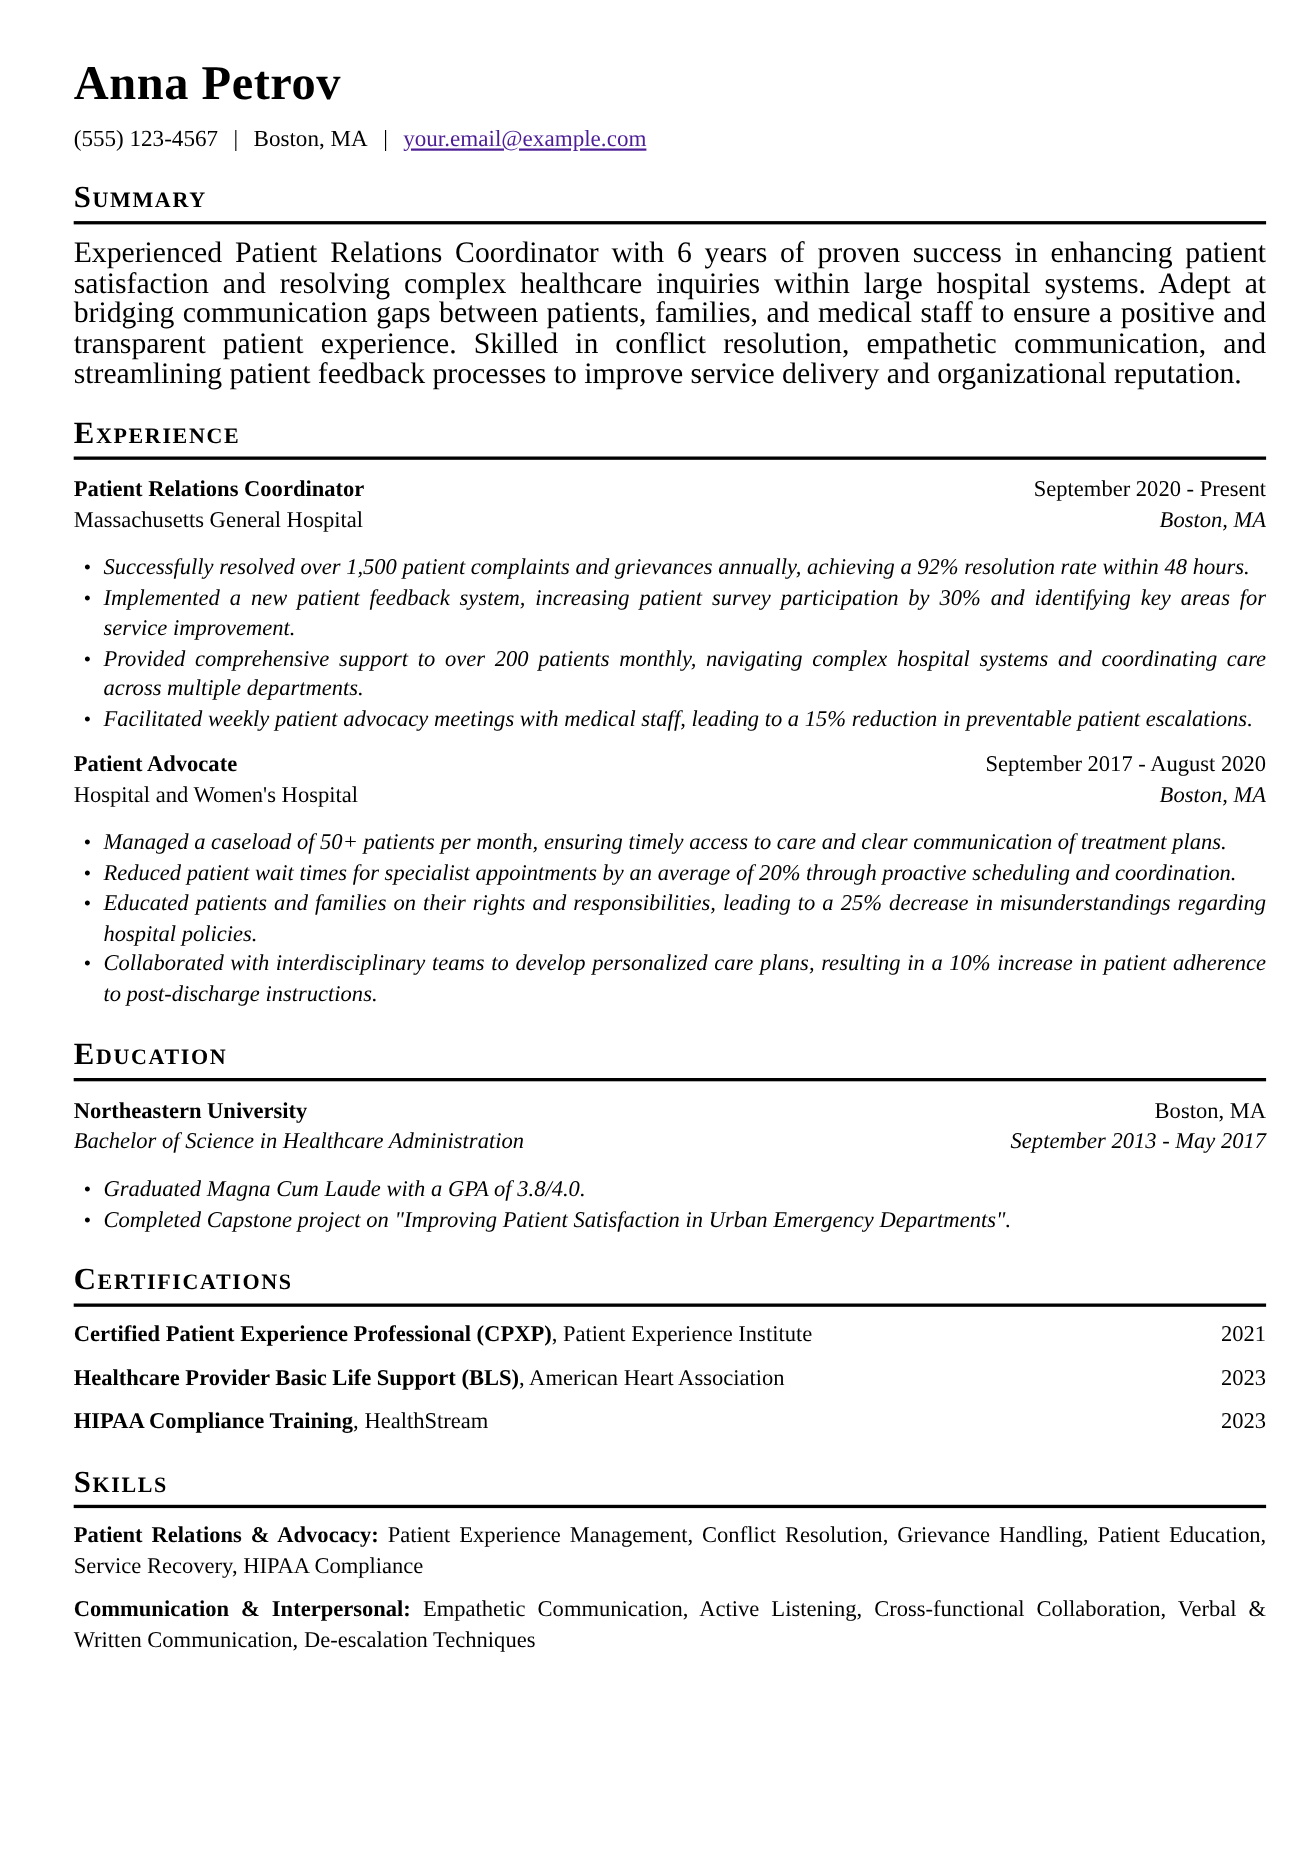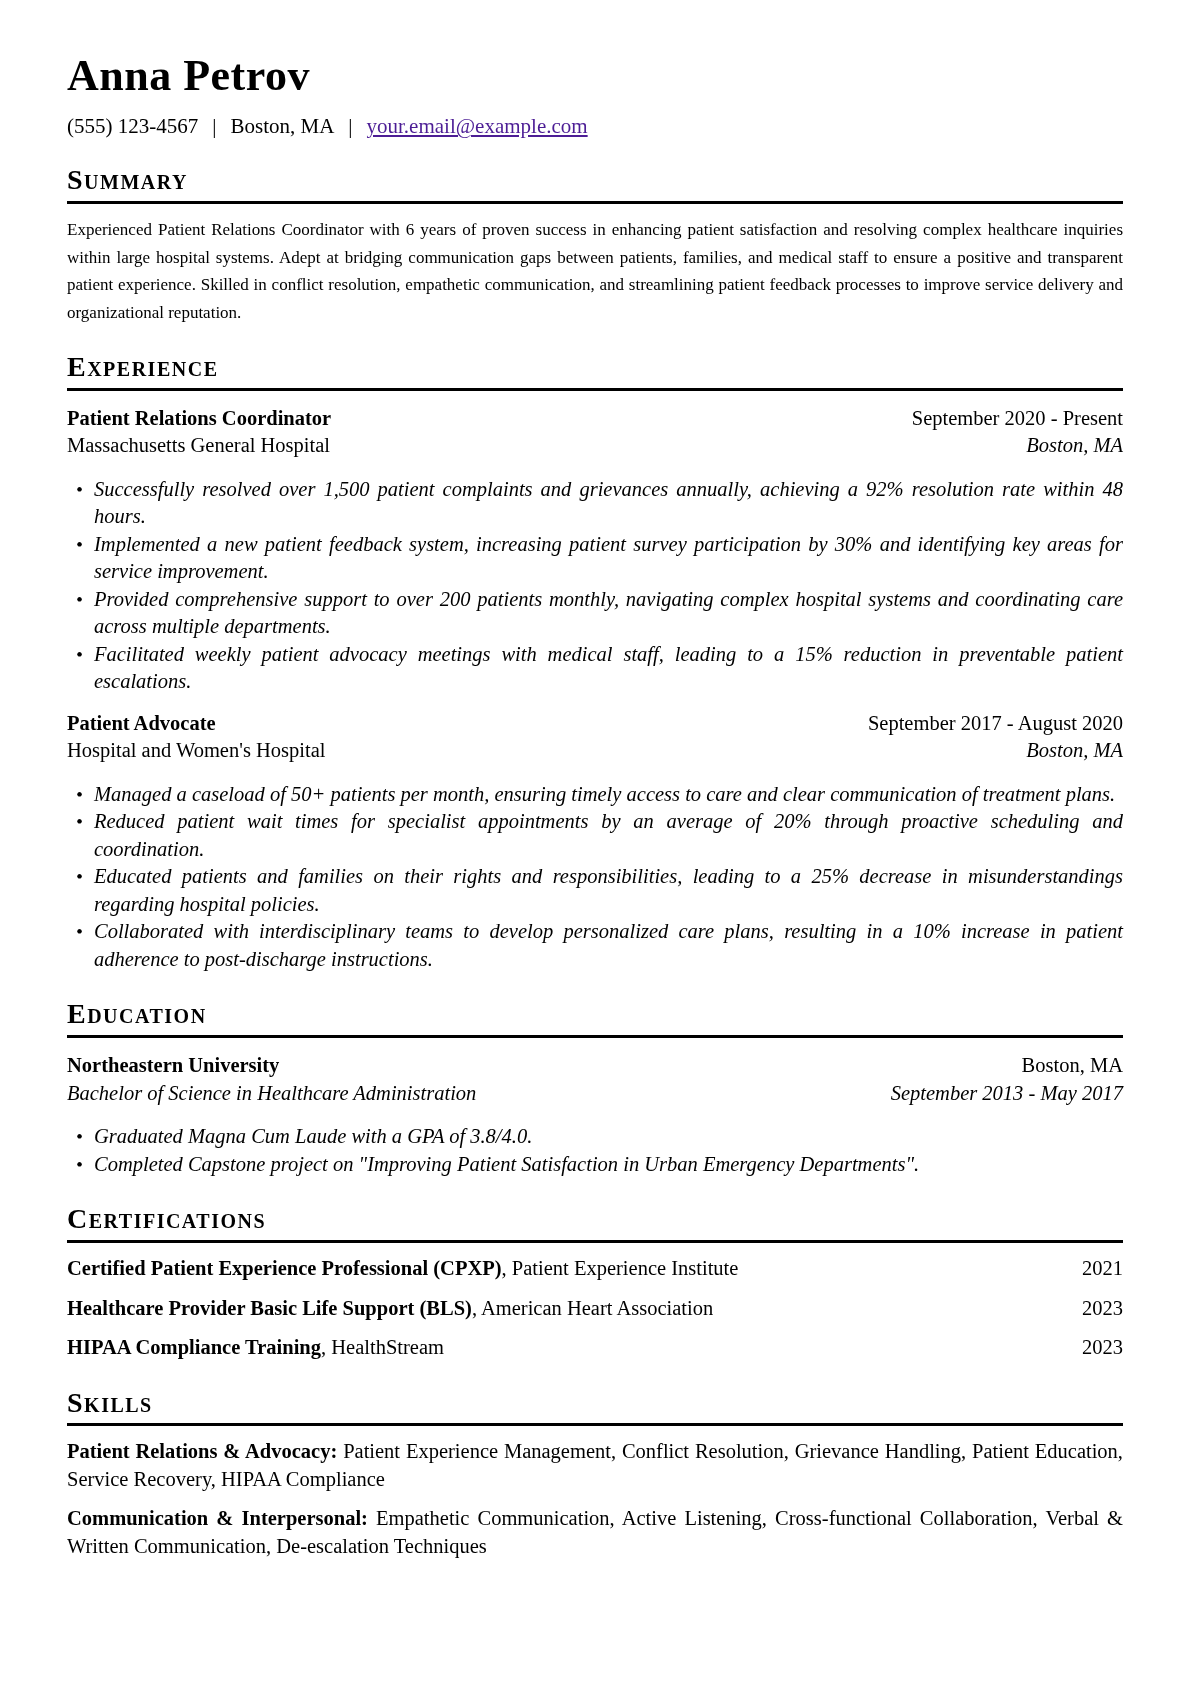--- a/index.html
+++ b/index.html
@@ -4,21 +4,21 @@
 <style>
   * { margin: 0; padding: 0; box-sizing: border-box; }
   html, body { background: #ffffff; }
   .page {
     width: 1190px;
     height: 1683px;
     margin: 0 auto;
     background: #ffffff;
     font-family: "Liberation Serif", "DejaVu Serif", serif;
     color: #000000;
-    padding: 52px 67px 40px 67px;
+    padding: 52px 39px 40px 67px;
     overflow: hidden;
   }
 
   
   .name {
     font-size: 44px;
     font-weight: bold;
     letter-spacing: 0.5px;
     line-height: 1.1;
     margin-bottom: 14px;
@@ -45,21 +45,21 @@
     font-size: 28px;
     font-weight: 600;
     letter-spacing: 1.5px;
     line-height: 1.1;
     padding-bottom: 5px;
     border-bottom: 3px solid #000000;
     margin-bottom: 12px;
   }
 
   .body-text {
-    font-size: 17px;
+    font-size: 27px;
     line-height: 27.5px;
     text-align: justify;
   }
 
   
   .entry { margin-top: 14px; }
   .entry:first-of-type { margin-top: 6px; }
   .entry-row {
     display: flex;
     justify-content: space-between;

